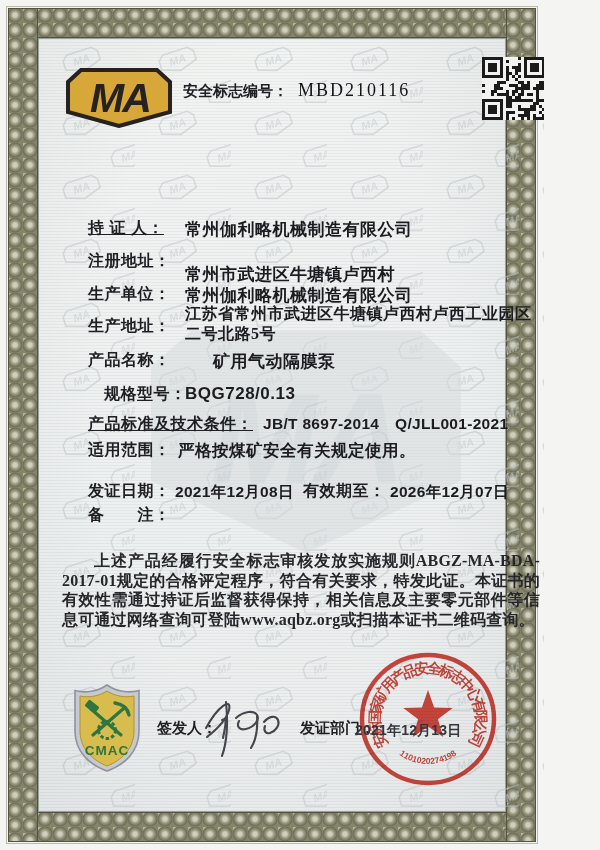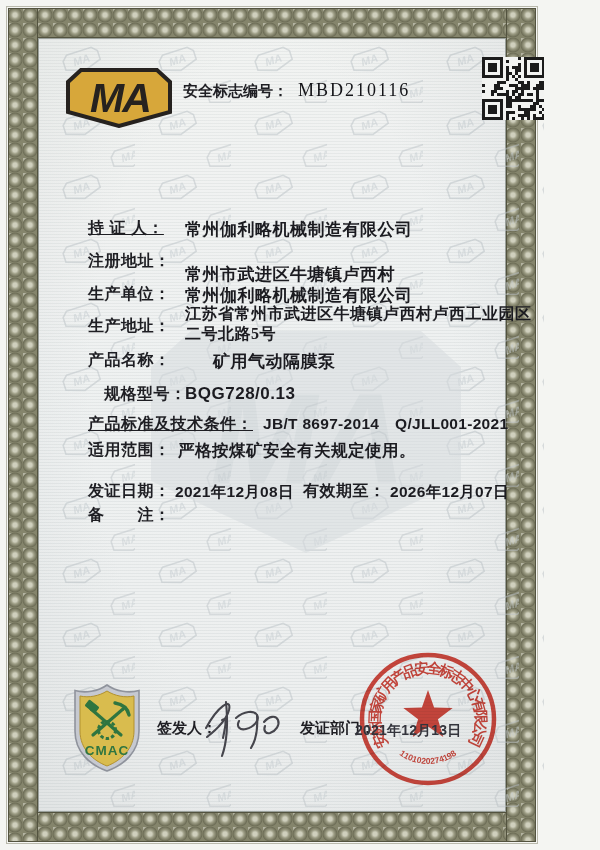--- a/index.html
+++ b/index.html
@@ -359,20 +359,21 @@
       <span class="lab abs" style="left:88px;">发证日期：</span>
       <span class="val sansmed abs" style="left:175px;top:1px;">2021年12月08日</span>
       <span class="lab abs" style="left:303px;">有效期至：</span>
       <span class="val sansmed abs" style="left:390px;top:1px;">2026年12月07日</span>
     </div>
     <div class="abs" style="left:0;top:505px;width:600px;">
       <span class="lab abs" style="left:88px;">备　　注：</span>
       <span class="val abs" style="left:185px;"></span>
     </div>
 
+    <div class="statement">上述产品经履行安全标志审核发放实施规则ABGZ-MA-BDA-2017-01规定的合格评定程序，符合有关要求，特发此证。本证书的有效性需通过持证后监督获得保持，相关信息及主要零元部件等信息可通过网络查询可登陆www.aqbz.org或扫描本证书二维码查询。</div>
 
     <svg class="abs" style="left:71px;top:683px;" width="72" height="92" viewBox="0 0 72 92">
       <path d="M36,2 C45,8.5 58,10.5 68,7.5 L68,48 C68,69 53,82 36,88 C19,82 4,69 4,48 L4,7.5 C14,10.5 27,8.5 36,2 Z" fill="#c6c9d0" stroke="#8f939c" stroke-width="1.6"></path>
       <path d="M36,8 C44,13 54,15 63,13 L63,48 C63,66 50,77.5 36,83 C22,77.5 9,66 9,48 L9,13 C18,15 28,13 36,8 Z" fill="#d9bc4e" stroke="#b2912e" stroke-width="1"></path>
       <g stroke="#2f7540" fill="#2f7540">
         <path d="M20,26 L50,52" stroke-width="3.2" stroke-linecap="round"></path>
         <path d="M52,26 L22,52" stroke-width="3.2" stroke-linecap="round"></path>
         <rect x="15" y="20" width="12" height="7" rx="1" transform="rotate(38 21 23.5)"></rect>
         <path d="M44,20 q12,2 14,12" fill="none" stroke-width="3.4" stroke-linecap="round"></path>
         <circle cx="36" cy="47" r="8.5" fill="none" stroke-width="3" stroke-dasharray="3.4 2.2"></circle>

